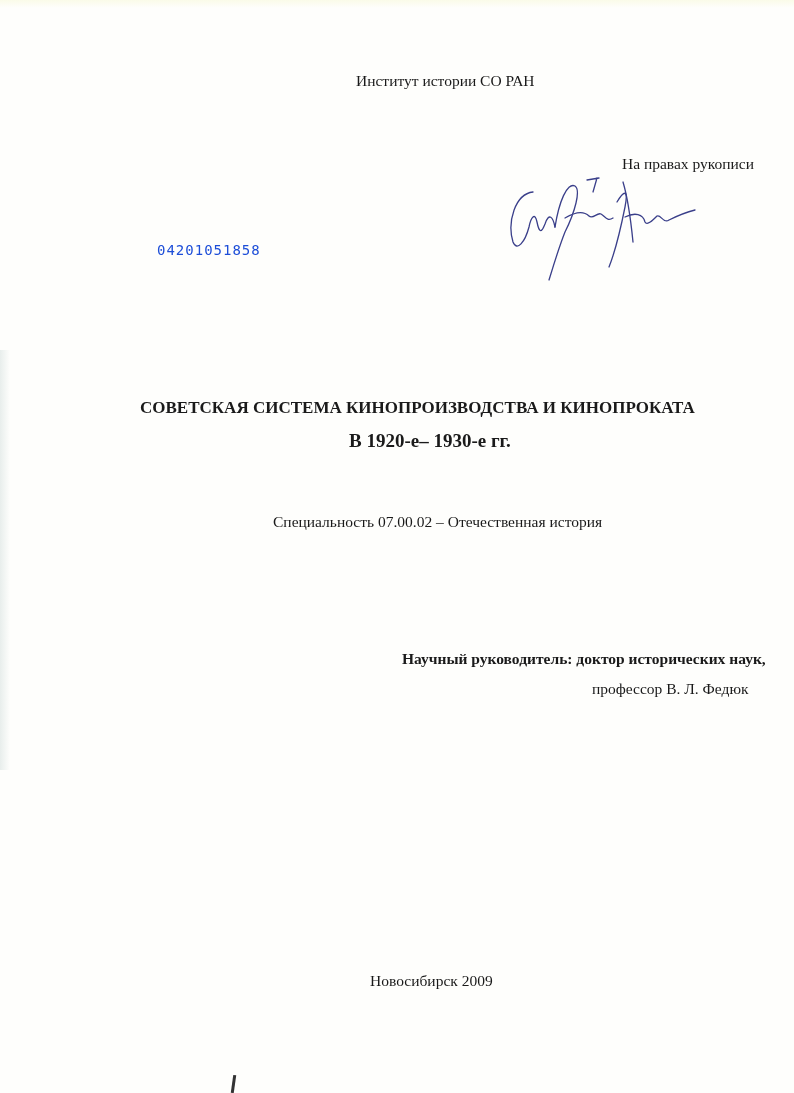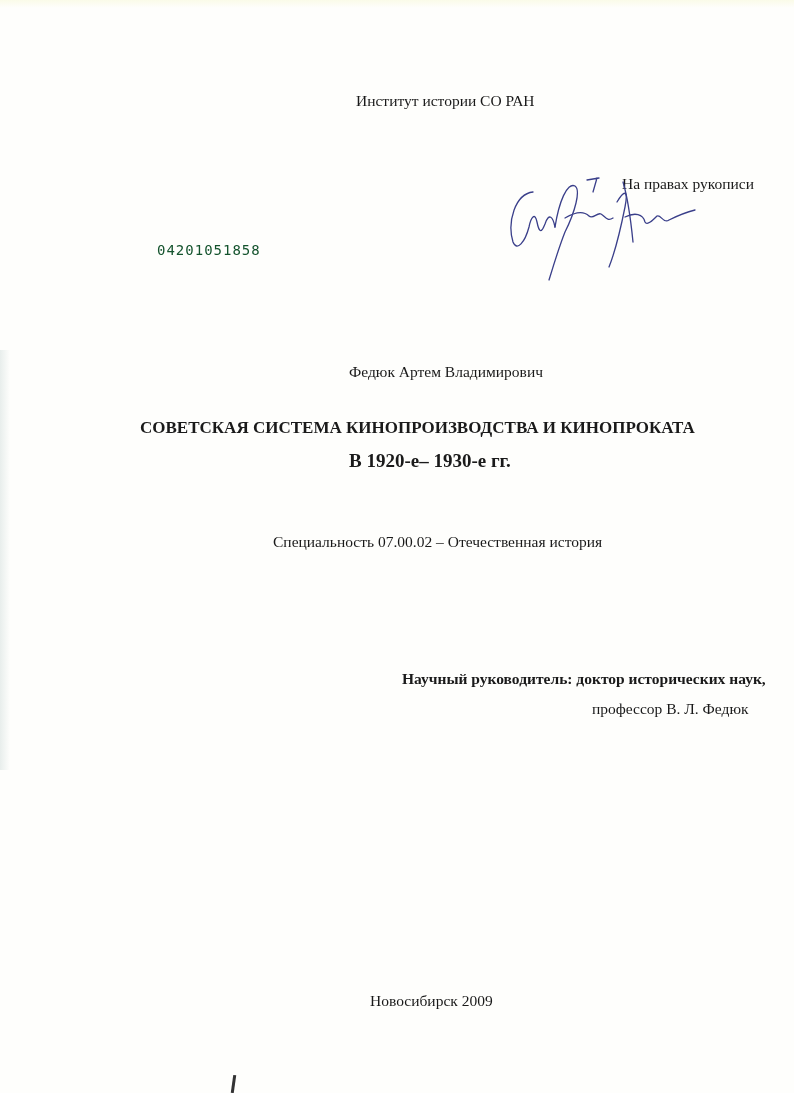--- a/index.html
+++ b/index.html
@@ -25,31 +25,30 @@
     .top-edge {
       position: absolute;
       left: 0; top: 0;
       width: 794px; height: 8px;
       background: linear-gradient(to bottom, #fafbe8, rgba(255,255,255,0));
     }
     .line {
       position: absolute;
       white-space: nowrap;
       font-size: 15.5px;
-      margin-top: 20px;
     }
     .institute { top: 72px; left: 356px; }
     .rights { top: 155px; left: 622px; }
     .code {
       position: absolute;
       top: 242px; left: 157px;
       font-family: "DejaVu Sans Mono", "Liberation Mono", monospace;
       font-size: 14px;
       letter-spacing: 1px;
-      color: #14532d;
+      color: #1d4ed8;
     }
     .signature {
       position: absolute;
       left: 505px; top: 172px;
       width: 200px; height: 120px;
     }
     .author { top: 343px; left: 349px; }
     .title1 {
       top: 398px; left: 140px;
       font-weight: bold;
@@ -90,21 +89,20 @@
       <path d="M28 20 C10 22, 2 50, 8 70 C12 80, 20 70, 24 55 C26 45, 30 40, 32 50 C34 60, 36 62, 40 52 C44 40, 48 45, 50 55"></path>
       <path d="M50 55 C54 30, 62 10, 70 14 C76 18, 70 40, 60 60 C54 75, 48 95, 44 108"></path>
       <path d="M60 46 C70 40, 78 38, 84 44 C88 48, 92 40, 96 42 C100 44, 102 50, 108 46"></path>
       <path d="M82 8 L94 6 M92 6 L88 20"></path>
       <path d="M112 30 C118 20, 124 15, 120 35 C116 55, 110 80, 104 95"></path>
       <path d="M118 10 C124 30, 126 50, 128 70"></path>
       <path d="M120 45 C130 40, 138 42, 140 50 C142 54, 148 48, 152 44 C156 42, 158 52, 164 48 C172 44, 182 40, 190 38"></path>
     </g>
   </svg>
 
-  <div class="line author">Федюк Артем Владимирович</div>
 
   <div class="line title1">СОВЕТСКАЯ СИСТЕМА КИНОПРОИЗВОДСТВА И КИНОПРОКАТА</div>
   <div class="line title2">В 1920-е– 1930-е гг.</div>
 
   <div class="line specialty">Специальность 07.00.02 – Отечественная история</div>
 
   <div class="line advisor1">Научный руководитель: доктор исторических наук,</div>
   <div class="line advisor2">профессор В. Л. Федюк</div>
 
   <div class="line city">Новосибирск 2009</div>

